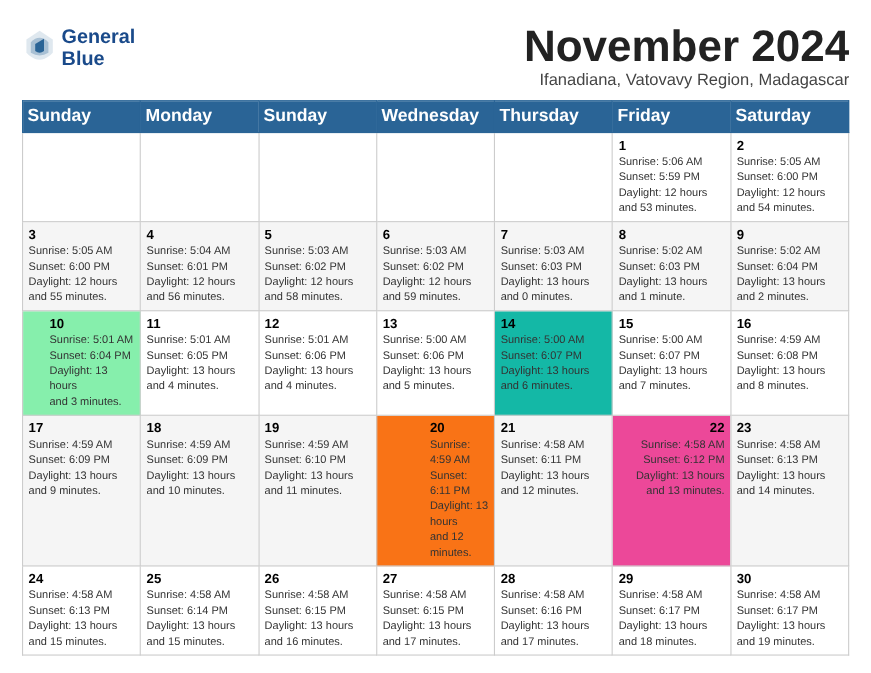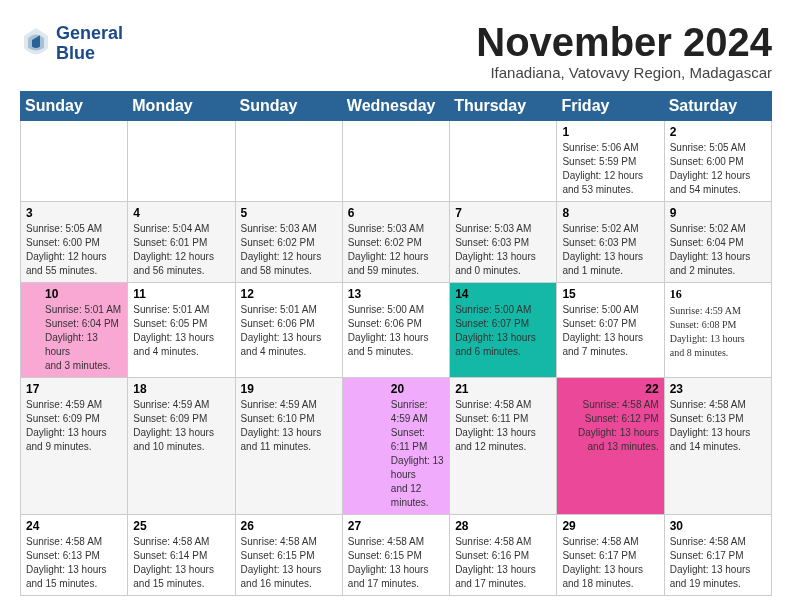--- a/index.html
+++ b/index.html
@@ -187,21 +187,21 @@
         </td>
         <td style="background: rgb(245, 245, 245);">
           <span class="day-num">9</span>
           <div class="day-info" style="white-space: pre-line;">Sunrise: 5:02 AM
 Sunset: 6:04 PM
 Daylight: 13 hours
 and 2 minutes.</div>
         </td>
       </tr>
       <tr>
-        <td style="background: #f9a8d4; padding-left: 24px;">
+        <td style="background: #86efac; padding-left: 24px;">
           <span class="day-num">10</span>
           <div class="day-info" style="white-space: pre-line;">Sunrise: 5:01 AM
 Sunset: 6:04 PM
 Daylight: 13 hours
 and 3 minutes.</div>
         </td>
         <td style="background: rgb(255, 255, 255);">
           <span class="day-num">11</span>
           <div class="day-info" style="white-space: pre-line;">Sunrise: 5:01 AM
 Sunset: 6:05 PM
@@ -229,21 +229,21 @@
 Daylight: 13 hours
 and 6 minutes.</div>
         </td>
         <td style="background: rgb(255, 255, 255);">
           <span class="day-num">15</span>
           <div class="day-info" style="white-space: pre-line;">Sunrise: 5:00 AM
 Sunset: 6:07 PM
 Daylight: 13 hours
 and 7 minutes.</div>
         </td>
-        <td style="background: rgb(255, 255, 255); font-family: Liberation Serif, serif;">
+        <td style="background: rgb(255, 255, 255);">
           <span class="day-num">16</span>
           <div class="day-info" style="white-space: pre-line;">Sunrise: 4:59 AM
 Sunset: 6:08 PM
 Daylight: 13 hours
 and 8 minutes.</div>
         </td>
       </tr>
       <tr>
         <td style="background: rgb(245, 245, 245);">
           <span class="day-num">17</span>
@@ -259,21 +259,21 @@
 Daylight: 13 hours
 and 10 minutes.</div>
         </td>
         <td style="background: rgb(245, 245, 245);">
           <span class="day-num">19</span>
           <div class="day-info" style="white-space: pre-line;">Sunrise: 4:59 AM
 Sunset: 6:10 PM
 Daylight: 13 hours
 and 11 minutes.</div>
         </td>
-        <td style="background: #f0abfc; padding-left: 48px;">
+        <td style="background: #f97316; padding-left: 48px;">
           <span class="day-num">20</span>
           <div class="day-info" style="white-space: pre-line;">Sunrise: 4:59 AM
 Sunset: 6:11 PM
 Daylight: 13 hours
 and 12 minutes.</div>
         </td>
         <td style="background: rgb(245, 245, 245);">
           <span class="day-num">21</span>
           <div class="day-info" style="white-space: pre-line;">Sunrise: 4:58 AM
 Sunset: 6:11 PM

